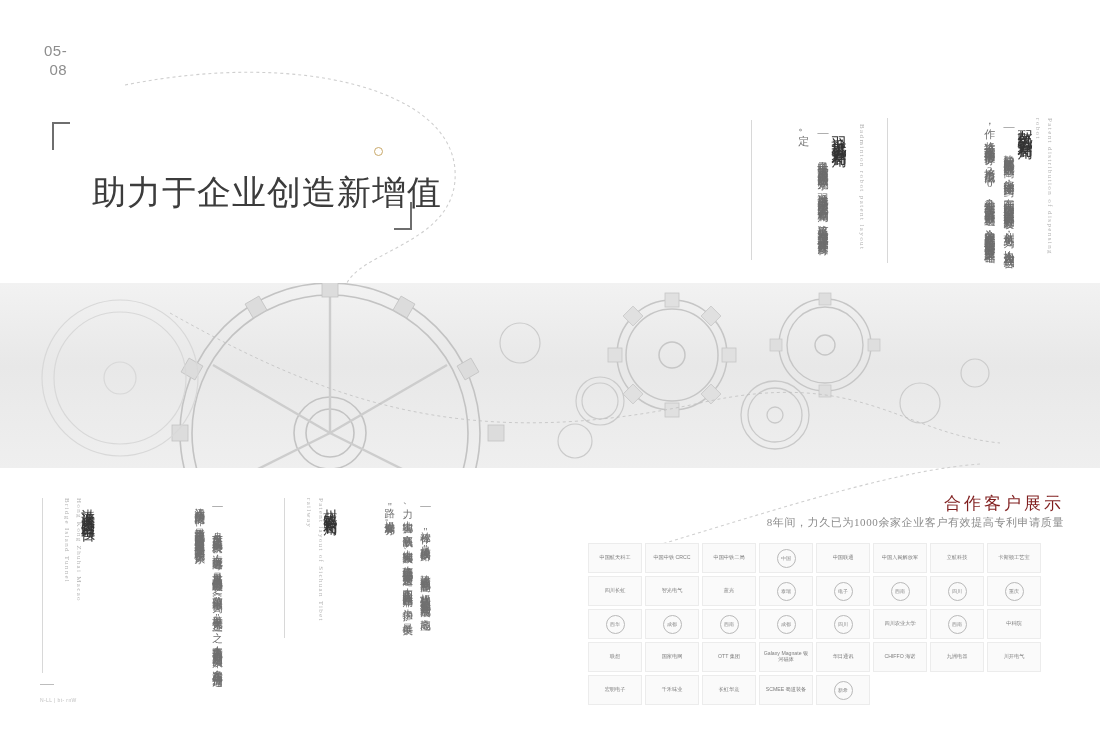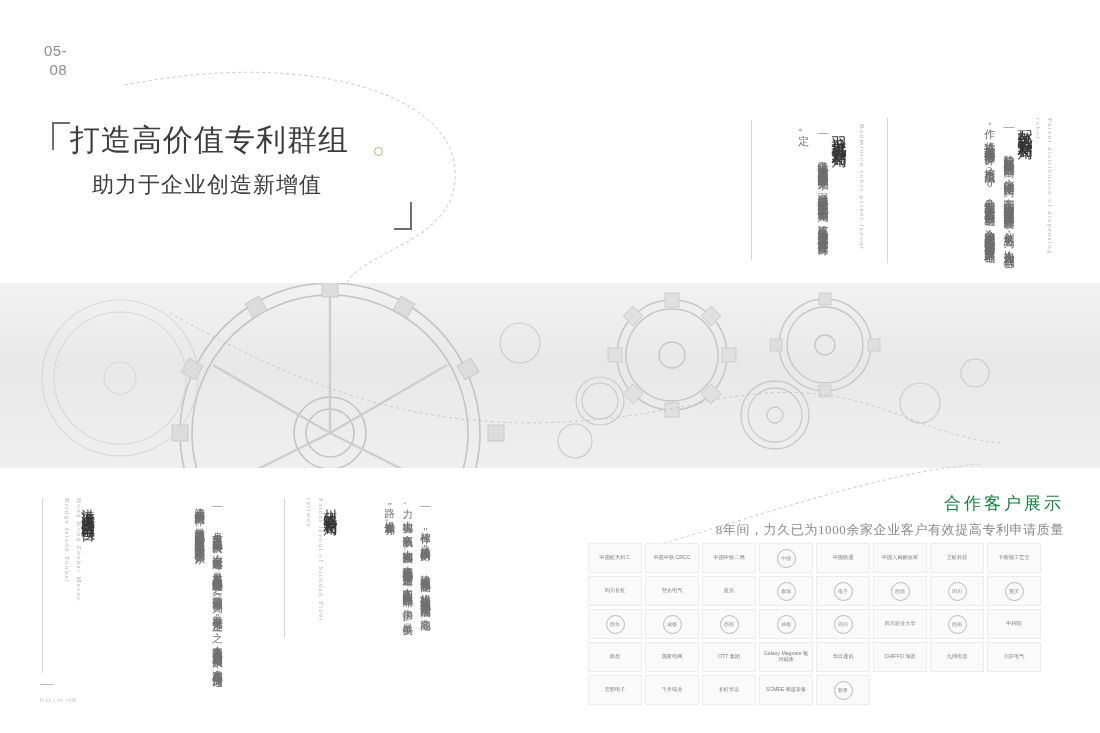--- a/index.html
+++ b/index.html
@@ -61,21 +61,21 @@
     top: 0px;
     font-size: 30px;
     letter-spacing: 1px;
     color: #3c3c3c;
     white-space: nowrap;
   }
   .headline .line2 {
     position: absolute;
     left: 40px;
     top: 50px;
-    font-size: 22px;
+    font-size: 34px;
     letter-spacing: 1px;
     color: #3c3c3c;
     white-space: nowrap;
   }
   .dot-accent {
     position: absolute;
     left: 322px;
     top: 27px;
     width: 7px;
     height: 7px;
@@ -155,26 +155,25 @@
     position: absolute;
     right: 36px;
     top: 492px;
     width: 500px;
     text-align: right;
   }
   .clients h2 {
     margin: 0;
     font-size: 17px;
     letter-spacing: 3px;
-    color: #15803d;
+    color: #7f1d1d;
     font-weight: normal;
   }
   .clients .sub {
-    margin-top: 6px;
-    font-size: 13px;
+    font-size: 11px;
     color: #8b8b8b;
     letter-spacing: 0.6px;
   }
   .logo-grid {
     position: absolute;
     left: 588px;
     top: 543px;
     width: 480px;
     display: flex;
     flex-wrap: wrap;
@@ -246,21 +245,20 @@
   <div>08</div>
 </div>
 
 <svg class="curve" style="left:120px; top:30px;" width="420" height="270" viewBox="0 0 420 270">
   <path d="M5 55 C 180 20, 330 60, 335 140 C 340 215, 235 220, 225 258" fill="none" stroke="#cfcfcf" stroke-width="1.1" stroke-dasharray="3,3"></path>
 </svg>
 
 <div class="headline">
   <span class="bracket-tl"></span>
   <span class="bracket-br"></span>
-  <div class="line1">打造高价值专利群组</div>
   <div class="line2">助力于企业创造新增值</div>
   <span class="dot-accent"></span>
 </div>
 
 <div class="vcol latin" style="right:44px; top:118px; height:150px;">Patent distribution of dispensing robot</div>
 <div class="vcol title" style="right:62px; top:118px; height:160px;">配药机器人专利布局</div>
 <div class="vcol" style="right:82px; top:120px; height:140px; width:120px;">— 静脉用配药机器人配药效率高，能保障安全用药，在国内高端医疗器械展会参展中获得较好的首发，从创意之可为，协力为企业构成合作，将该技术专利作为申请保护服务，培育形成由20余件专利组合（申请）的高价值专利群组，为企业的成果转化及高价值专利组合的演变奠定了基础。</div>
 <div class="vrule" style="right:212px; top:118px; height:145px;"></div>
 
 <div class="vcol latin" style="right:232px; top:124px; height:130px;">Badminton robot patent layout</div>

